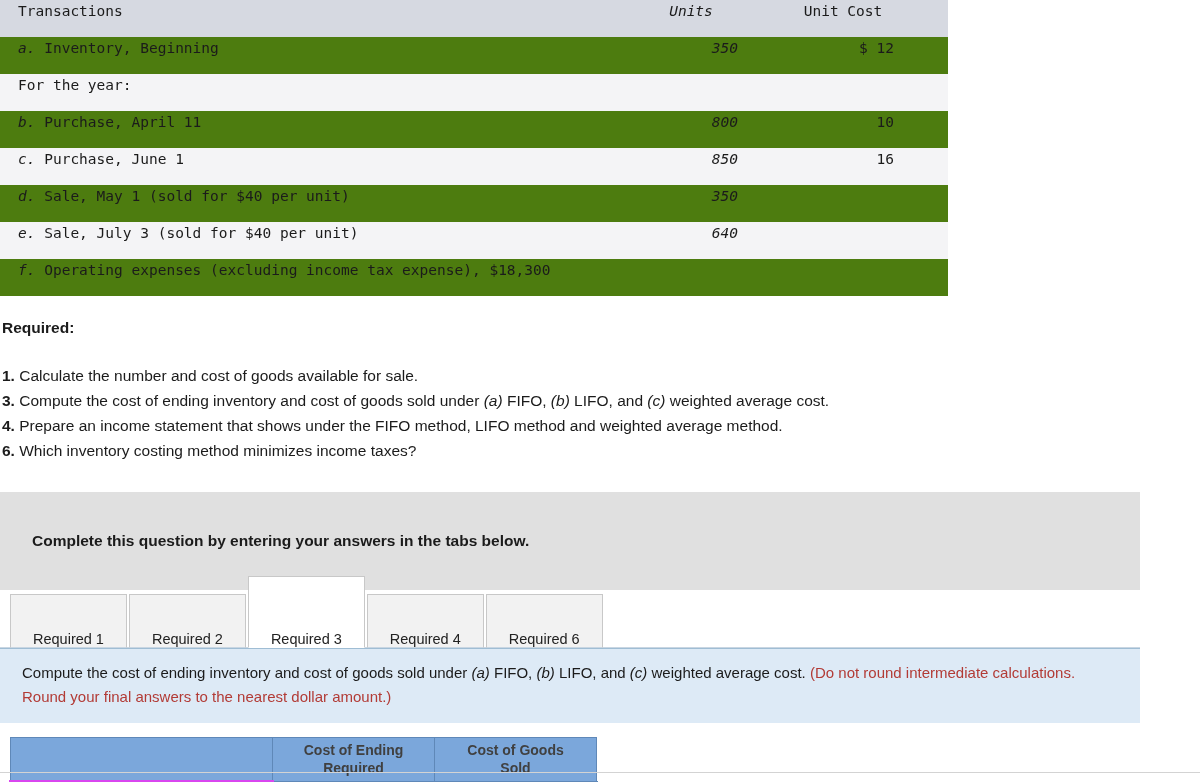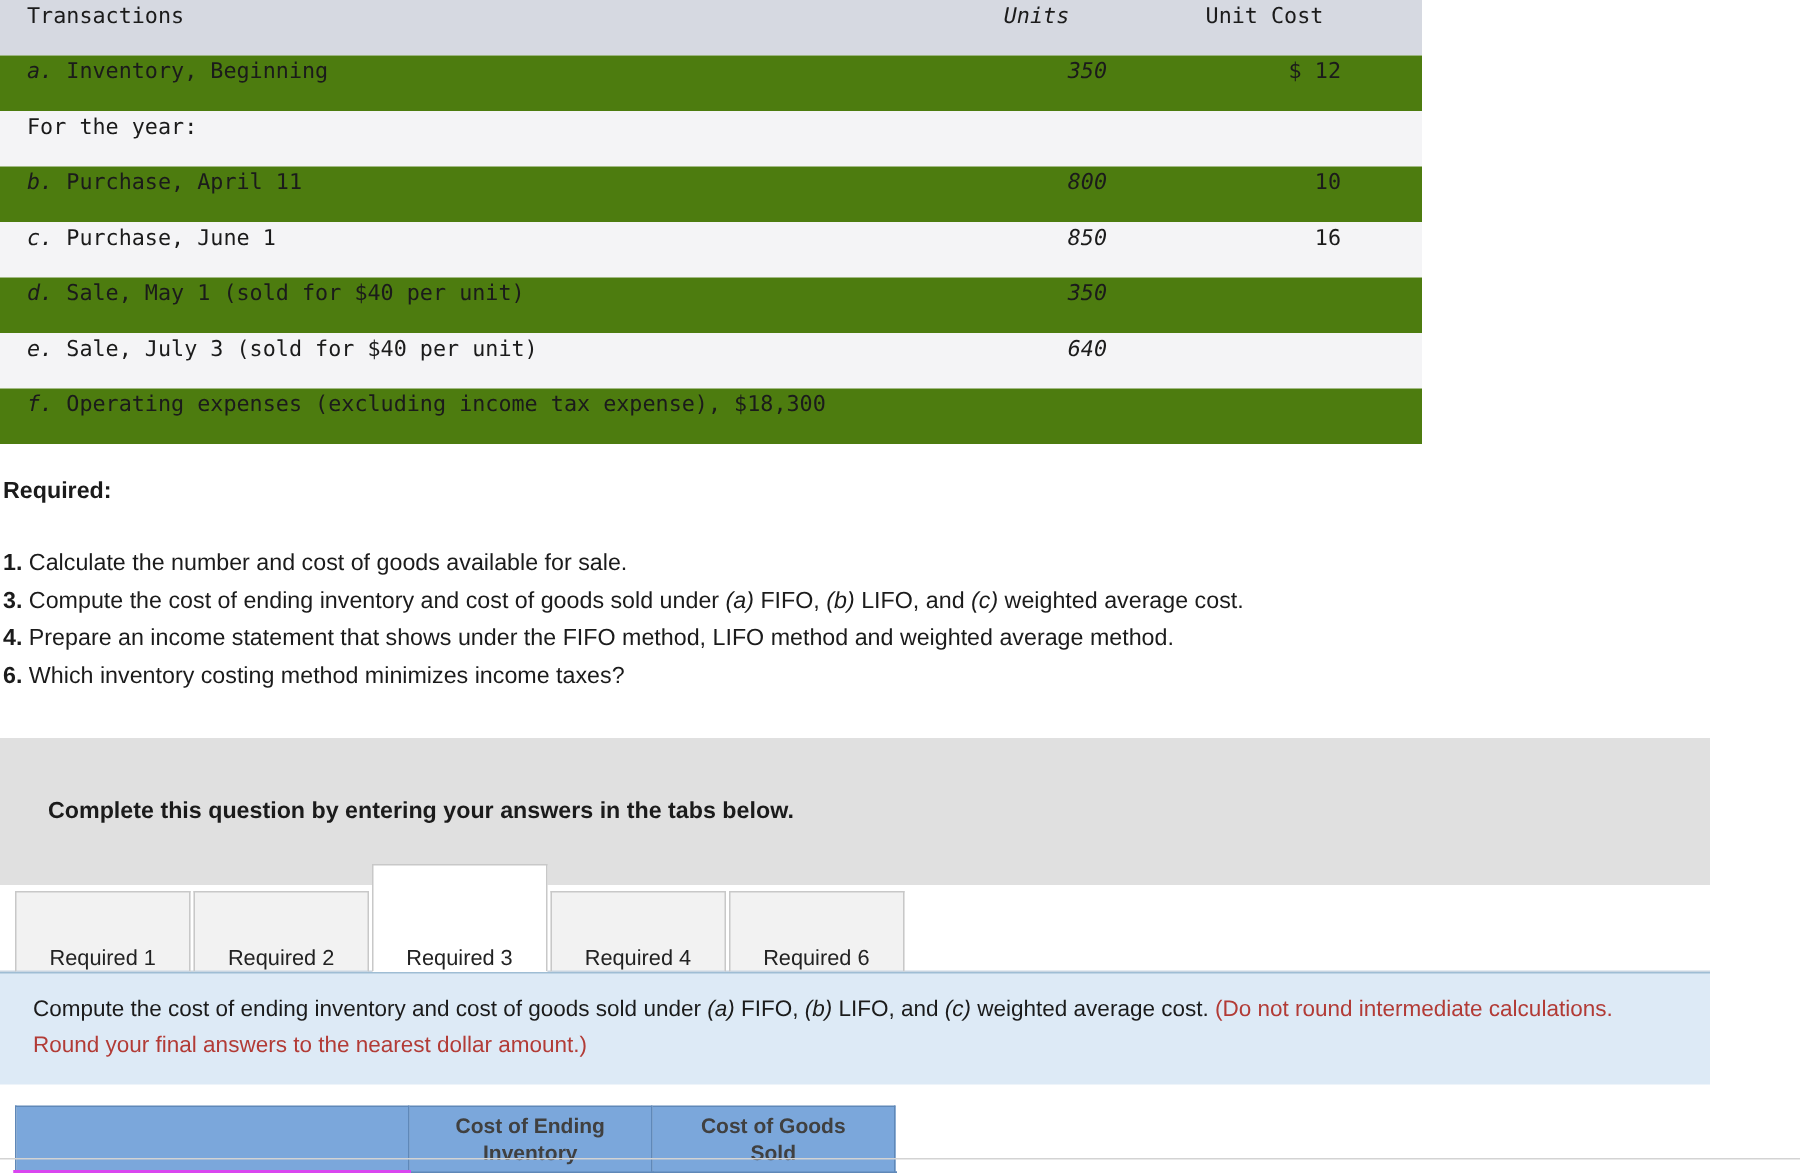--- a/index.html
+++ b/index.html
@@ -287,21 +287,21 @@
     <span id="prompt-text"><span>Compute the cost of ending inventory and cost of goods sold under </span><span class="prompt-ital">(a)</span><span> FIFO, </span><span class="prompt-ital">(b)</span><span> LIFO, and </span><span class="prompt-ital">(c)</span><span> weighted average cost. </span><span class="prompt-red">(Do not round intermediate calculations. Round your final answers to the nearest dollar amount.)</span></span>
   </div>
 
   <div id="answer-wrap">
     <table id="answer-table">
       <thead>
         <tr>
           <th class="corner col-label"></th>
           <th class="col-val">
             <div>Cost of Ending</div>
-            <div>Inventory</div>
+            <div>Required</div>
           </th>
           <th class="col-val">
             <div>Cost of Goods</div>
             <div>Sold</div>
           </th>
         </tr>
       </thead>
       <tbody id="answer-body">
           <tr>
             <td class="rowlabel">FIFO</td>

